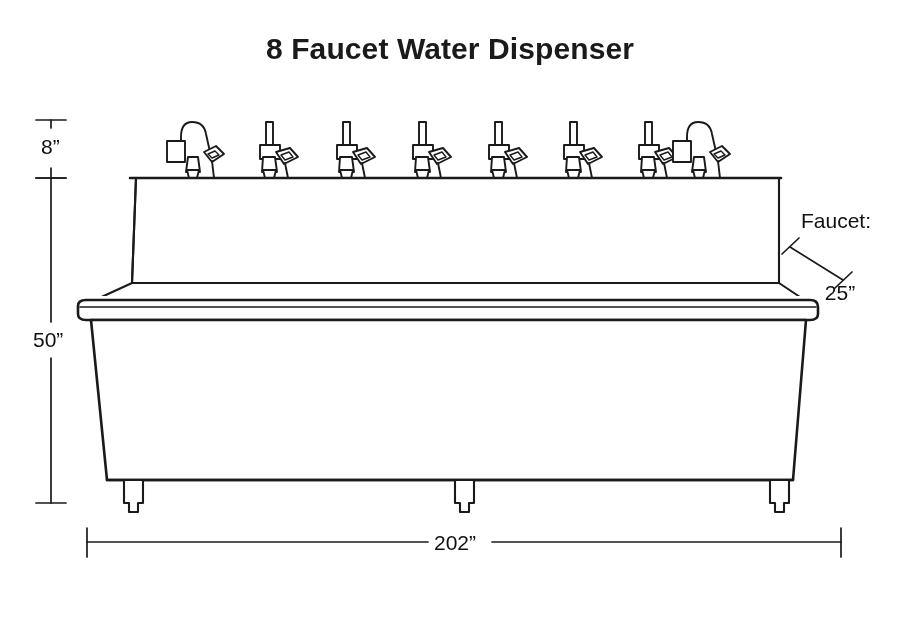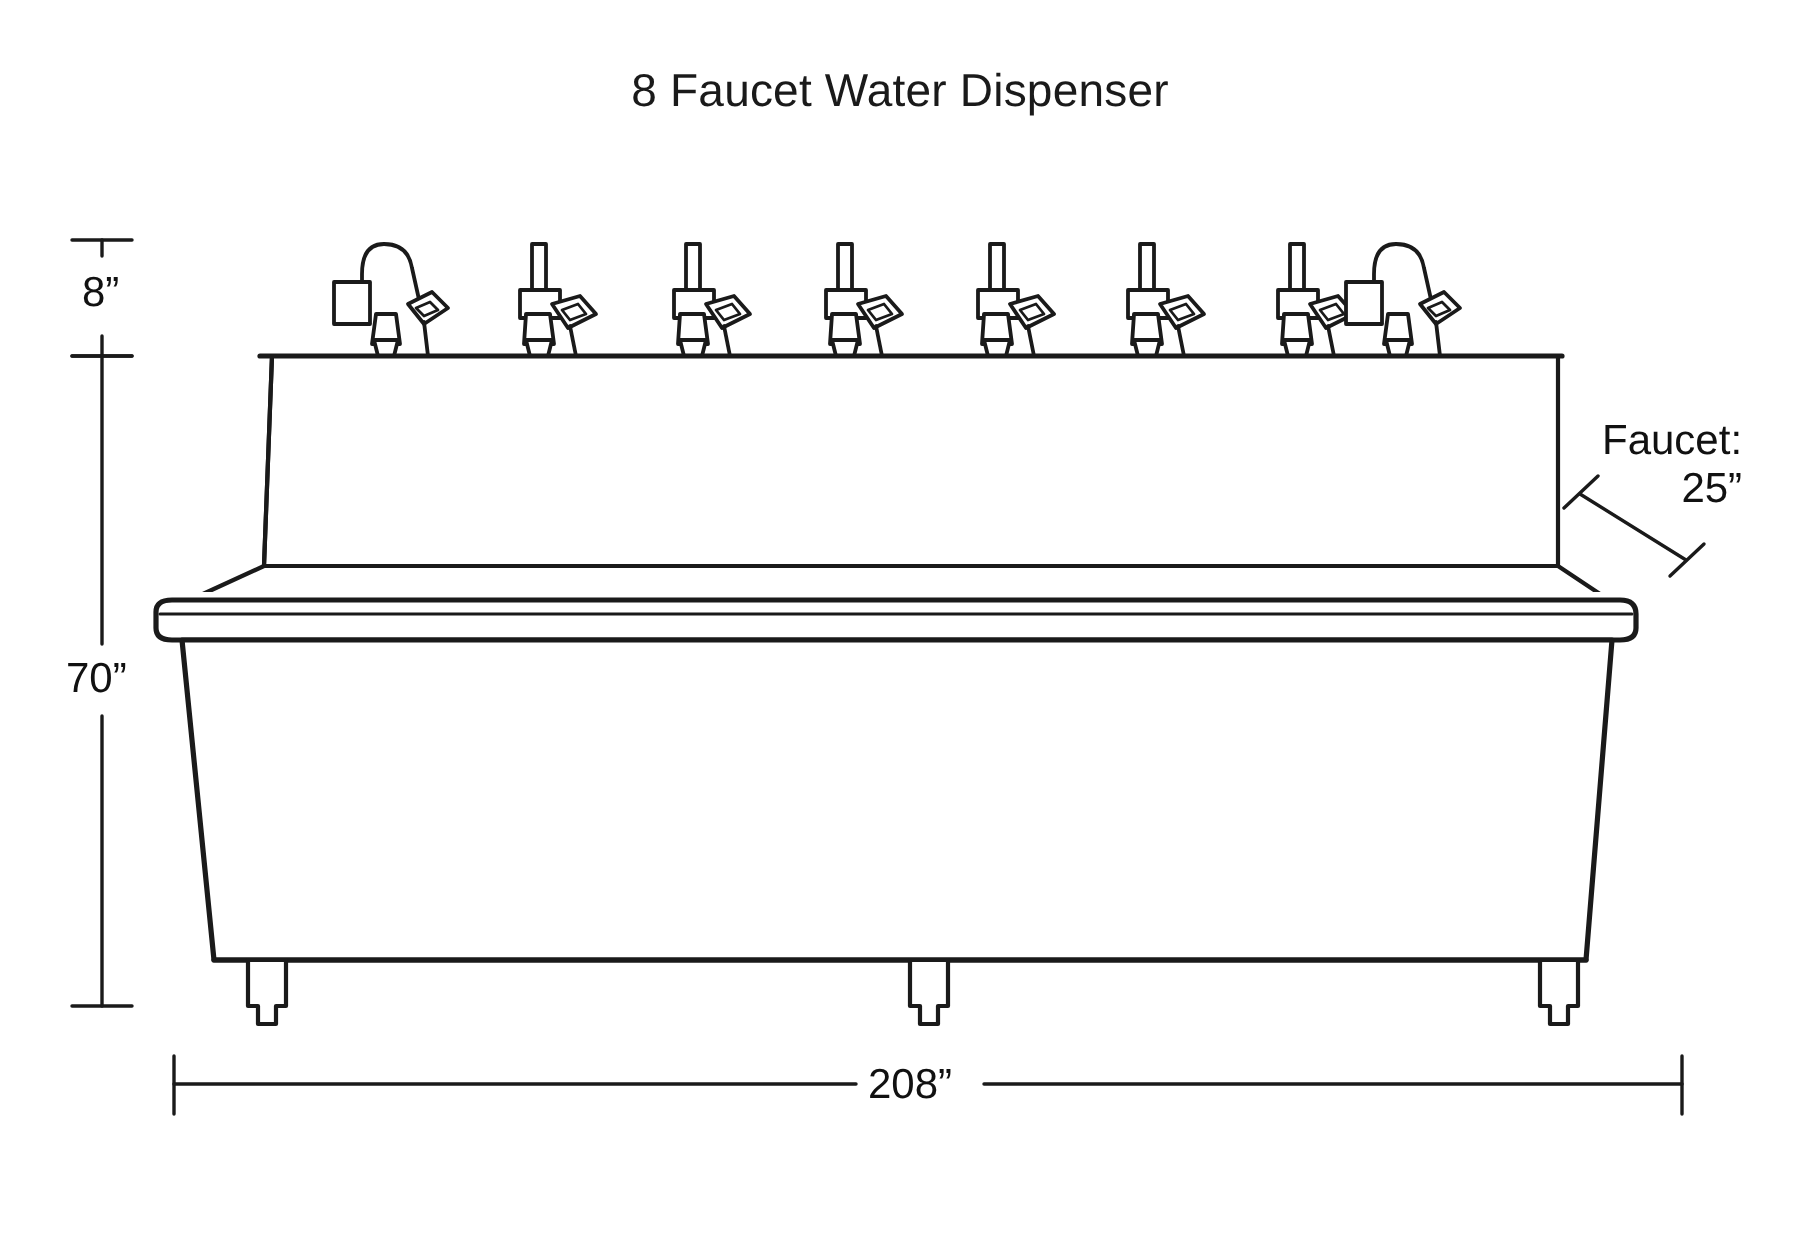--- a/index.html
+++ b/index.html
@@ -16,22 +16,22 @@
     height: 625px;
     background: #ffffff;
     overflow: hidden;
   }
   #diagram-title {
     position: absolute;
     left: 0;
     top: 32px;
     width: 900px;
     text-align: center;
-    font-size: 23px;
-    font-weight: normal;
+    font-size: 30px;
+    font-weight: bold;
     color: #1a1a1a;
     letter-spacing: 0.1px;
   }
   svg#drawing {
     position: absolute;
     left: 0;
     top: 0;
     width: 900px;
     height: 625px;
   }
@@ -54,22 +54,23 @@
     top: 531px;
   }
   #label-depth {
     left: 801px;
     top: 209px;
     line-height: 1.12;
     text-align: left;
   }
   #label-depth .depth-value {
     display: block;
-    text-align: right;
+    text-align: center;
     padding-left: 8px;
+    margin-top: 48px;
   }
 </style>
 </head>
 <body>
 
 <div id="canvas">
 
   <div id="diagram-title">8 Faucet Water Dispenser</div>
 
   <svg id="drawing" viewBox="0 0 900 625">
@@ -208,22 +209,22 @@
         <line x1="718" y1="161" x2="720" y2="178"></line>
       </g>
 
       <line x1="130" y1="178" x2="781" y2="178" stroke-width="2.6"></line>
 
     </g>
   </svg>
 
   <div class="dim-label" id="label-height-8">8”</div>
 
-  <div class="dim-label" id="label-height-50">70”</div>
-
-  <div class="dim-label" id="label-width-116">208”</div>
+  <div class="dim-label" id="label-height-50">50”</div>
+
+  <div class="dim-label" id="label-width-116">202”</div>
 
   <div class="dim-label" id="label-depth">
     <span class="depth-prefix">Faucet:</span>
     <span class="depth-value">25”</span>
   </div>
 
 </div>
 
 </body></html>

